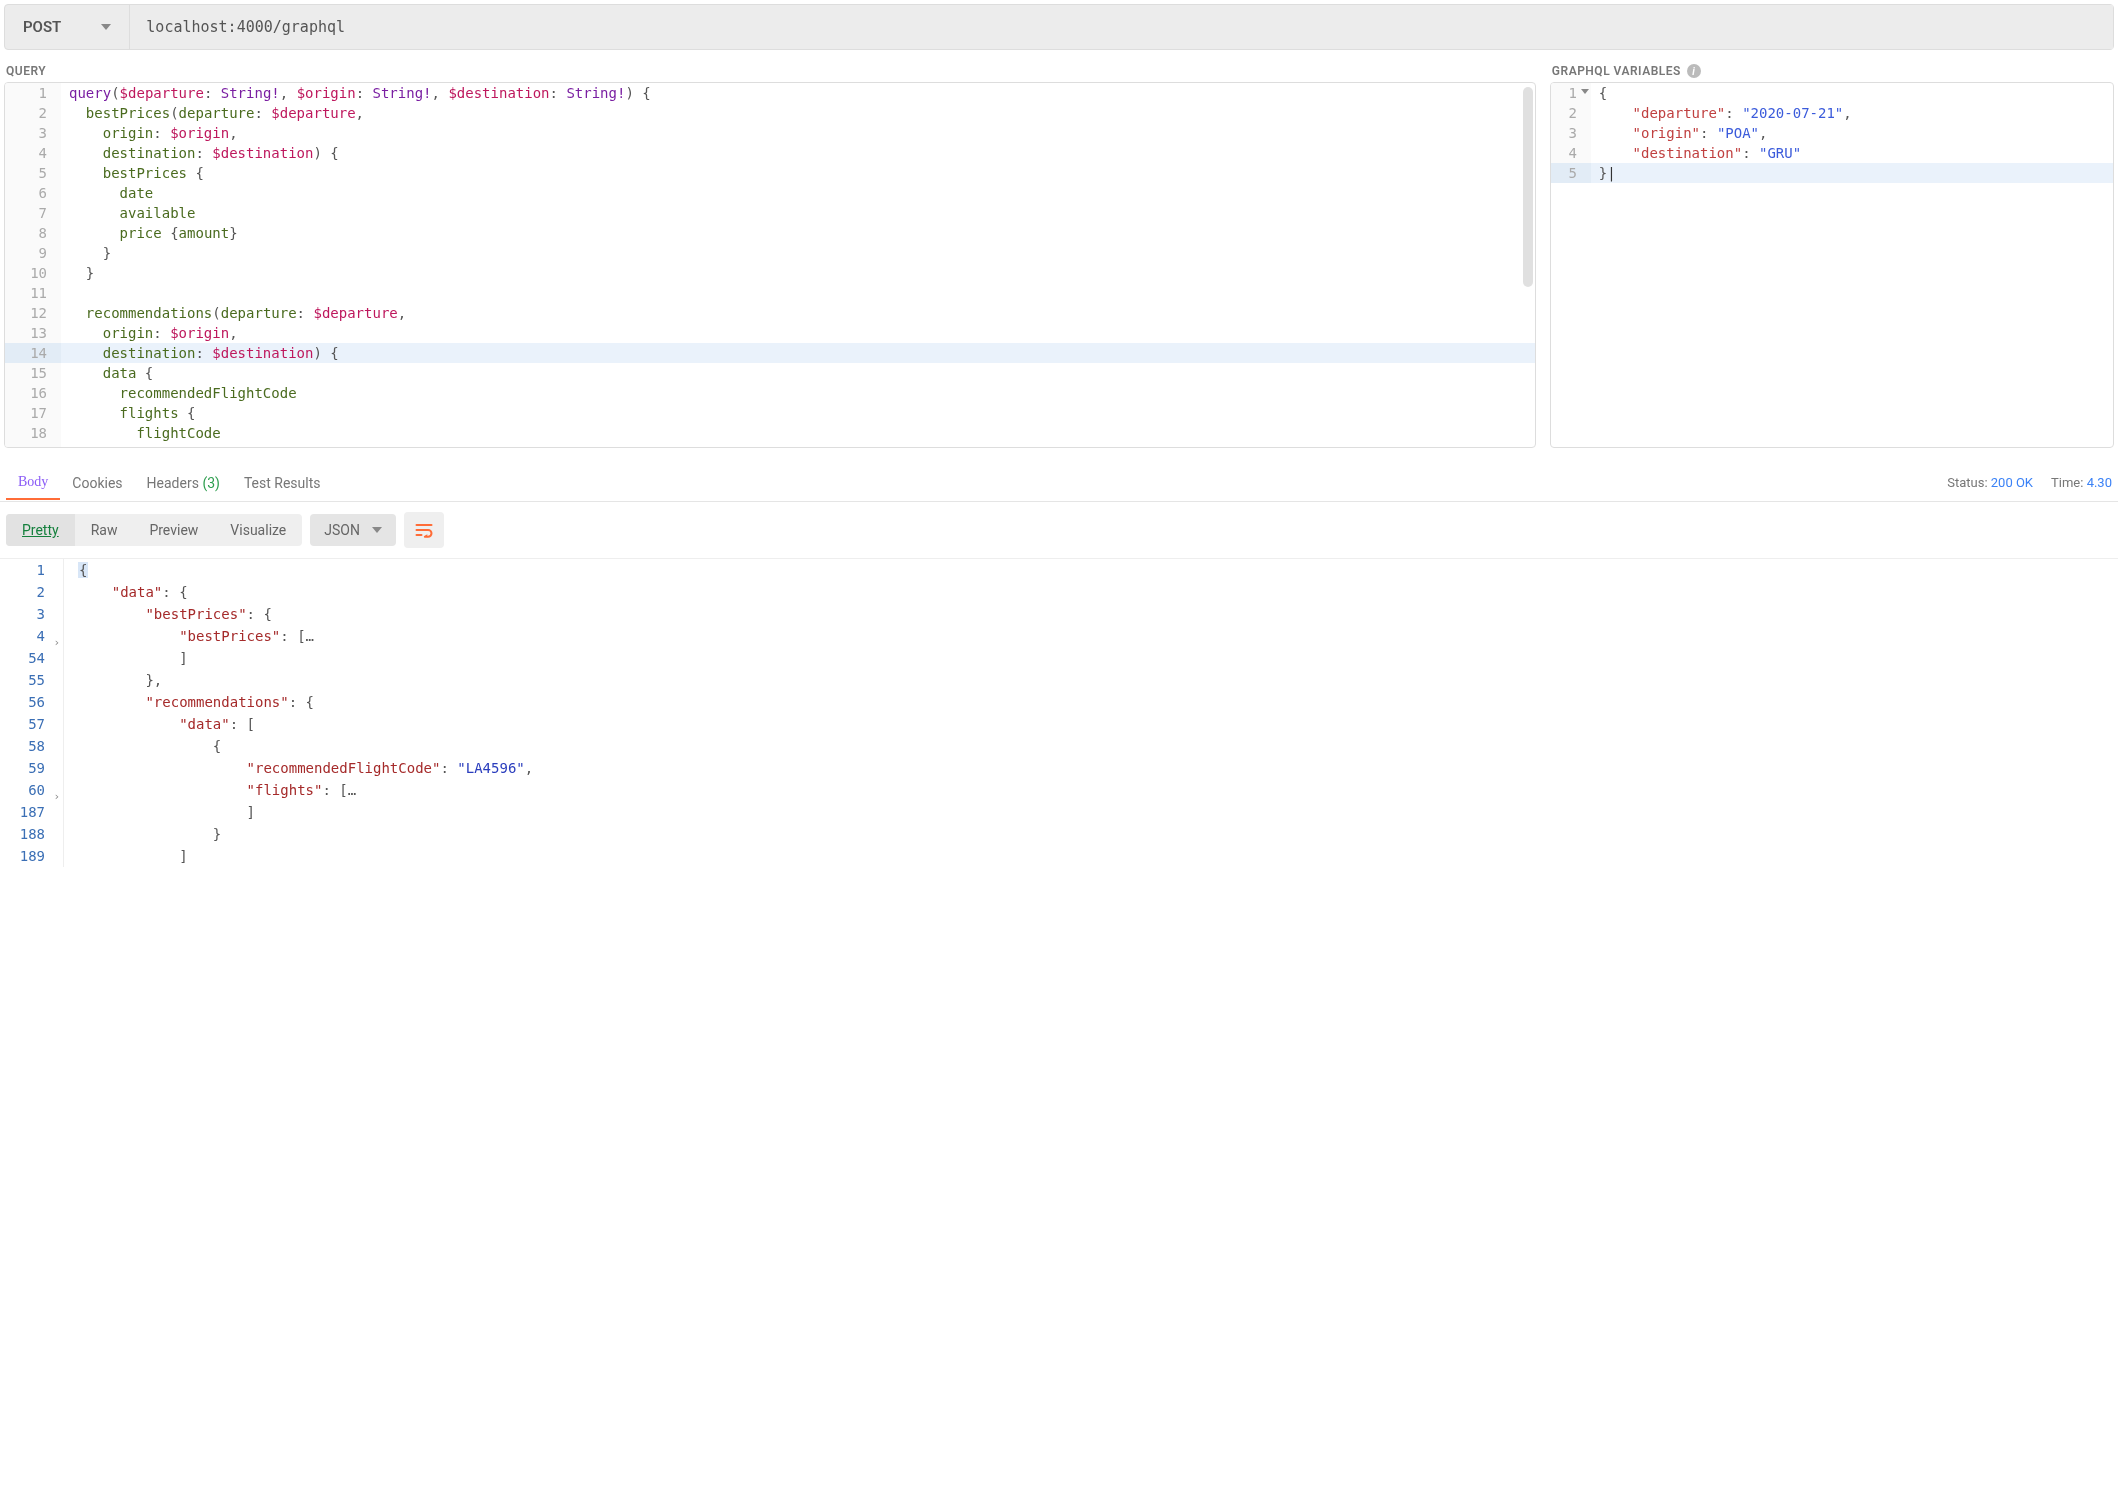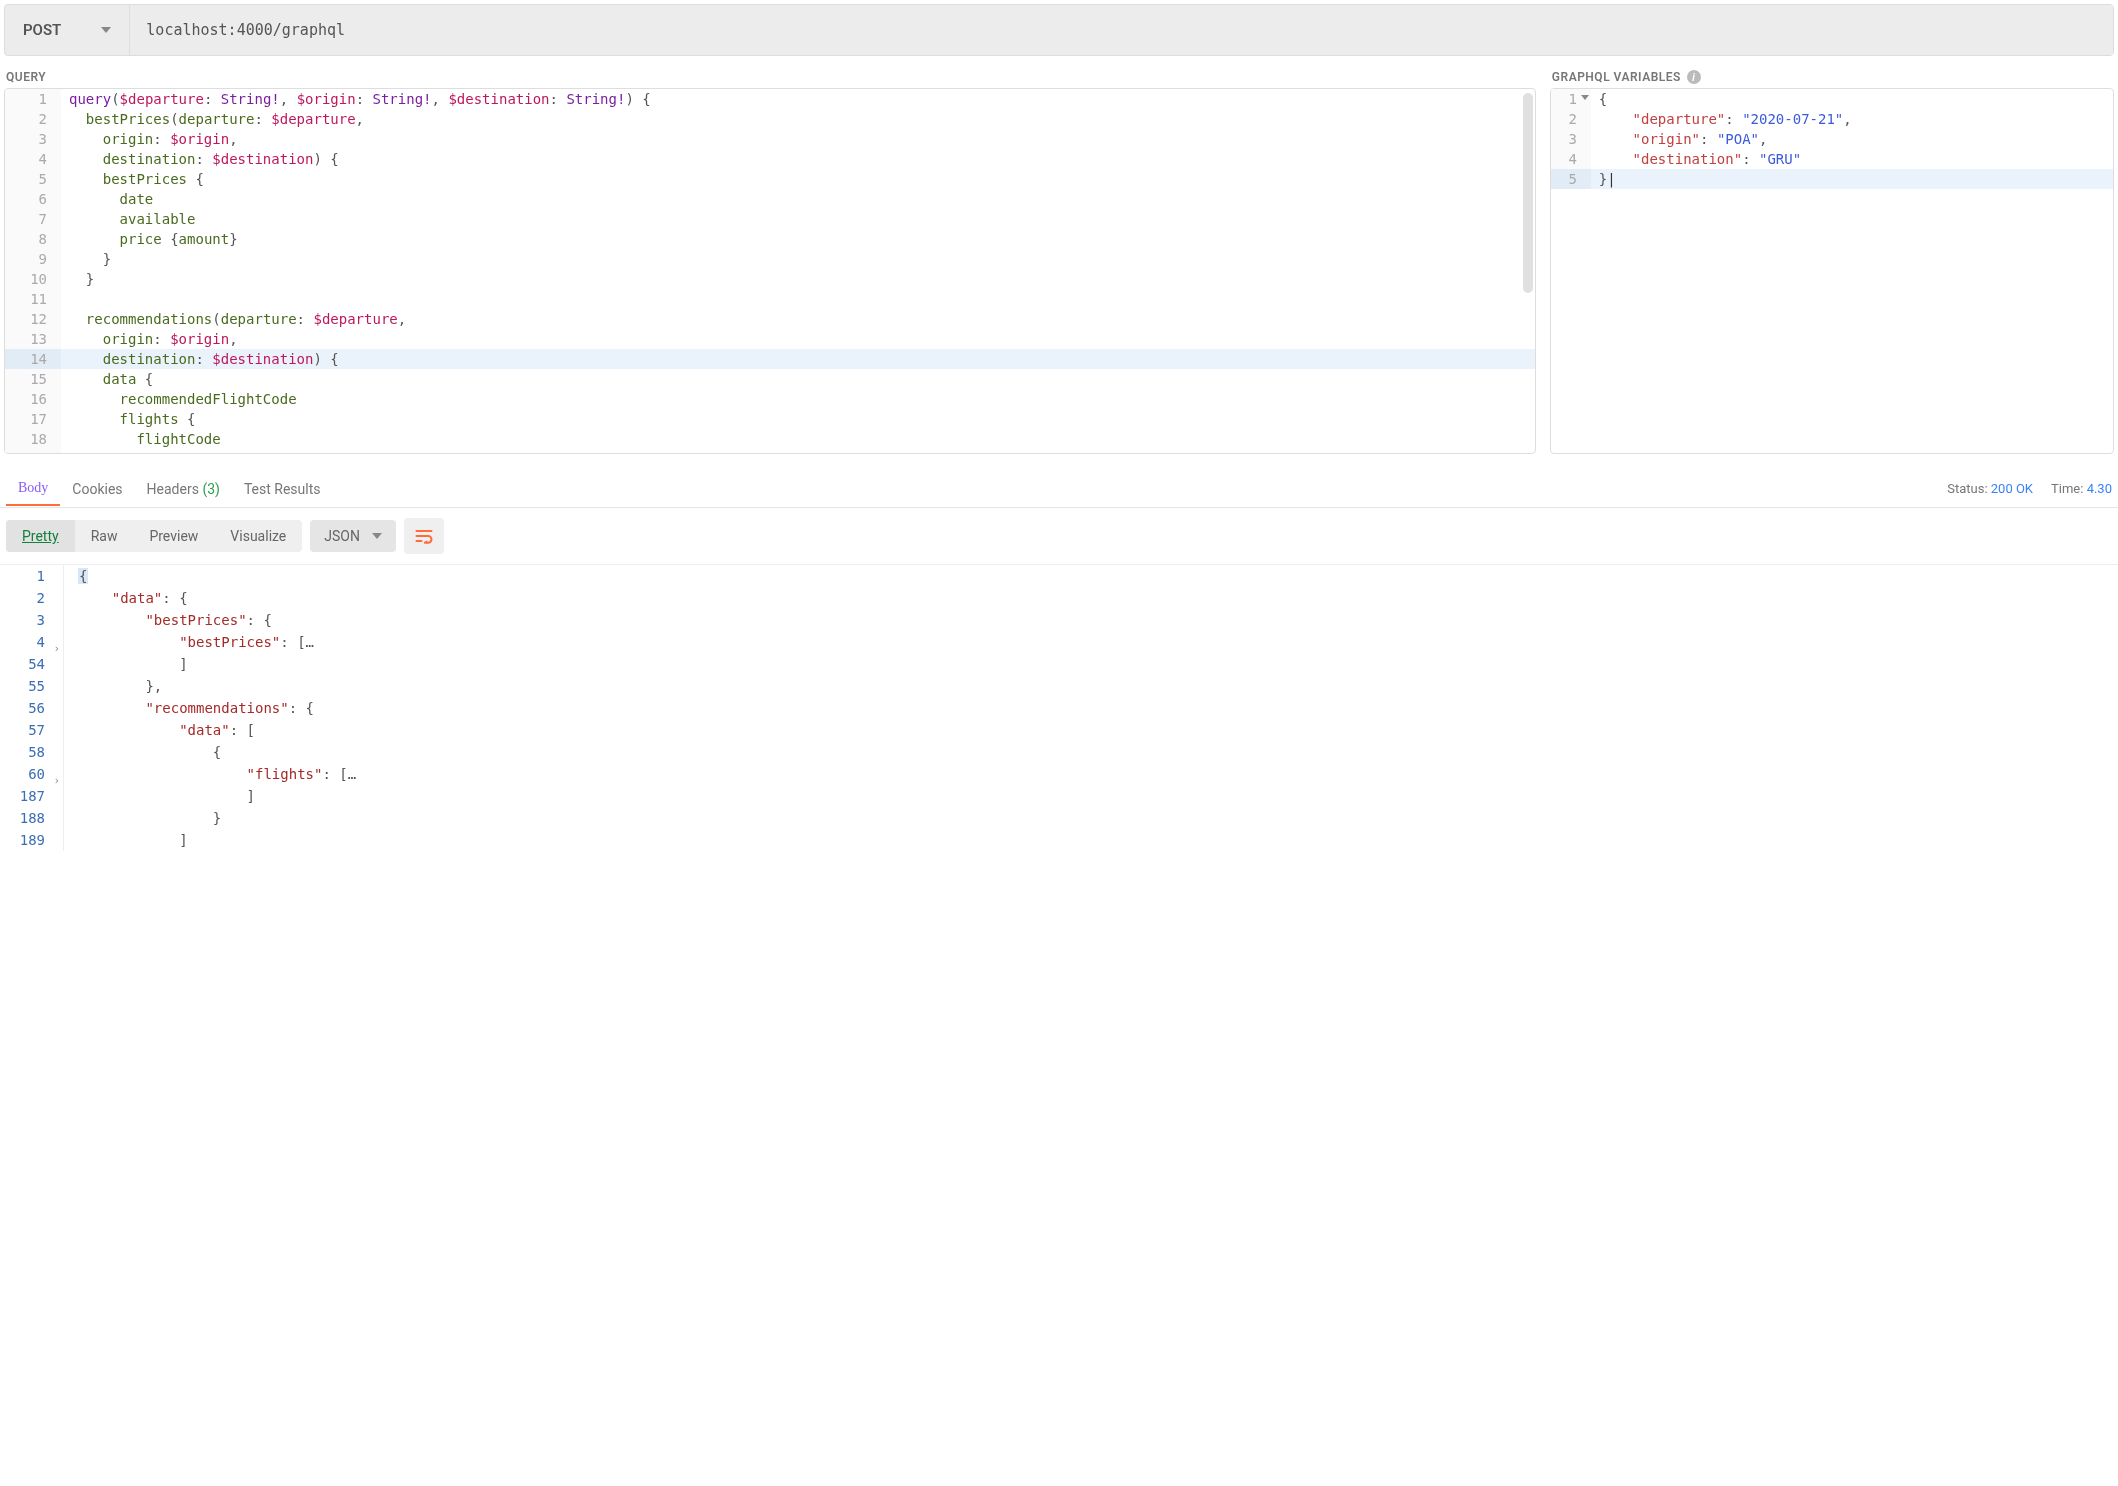--- a/index.html
+++ b/index.html
@@ -11,21 +11,21 @@
   }
   .mono { font-family: "SF Mono", Menlo, Monaco, Consolas, monospace; }
 
   
   .request-bar {
     display: flex;
     background: #ececec;
     border: 1px solid #ddd;
     border-radius: 4px;
     margin: 4px 4px 8px 4px;
-    height: 52px;
+    height: 46px;
     align-items: stretch;
   }
   .method-select {
     display: flex;
     align-items: center;
     padding: 0 18px;
     font-weight: 600;
     font-size: 15px;
     color: #555;
     border-right: 1px solid #ddd;
@@ -432,20 +432,24 @@
     </div>
     <div class="code-line">
       <div class="gutter">57</div>
       <div class="code-content">            <span class="rkey">"data"</span><span class="punct">: [</span></div>
     </div>
     <div class="code-line">
       <div class="gutter">58</div>
       <div class="code-content">                <span class="punct">{</span></div>
     </div>
     <div class="code-line">
+      <div class="gutter">59</div>
+      <div class="code-content">                    <span class="rkey">"recommendedFlightCode"</span><span class="punct">: </span><span class="rstr">"LA4596"</span><span class="punct">,</span></div>
+    </div>
+    <div class="code-line">
       <div class="gutter">60<span class="fold-arrow">›</span></div>
       <div class="code-content">                    <span class="rkey">"flights"</span><span class="punct">: [</span><span class="punct">…</span></div>
     </div>
     <div class="code-line">
       <div class="gutter">187</div>
       <div class="code-content">                    <span class="punct">]</span></div>
     </div>
     <div class="code-line">
       <div class="gutter">188</div>
       <div class="code-content">                <span class="punct">}</span></div>

